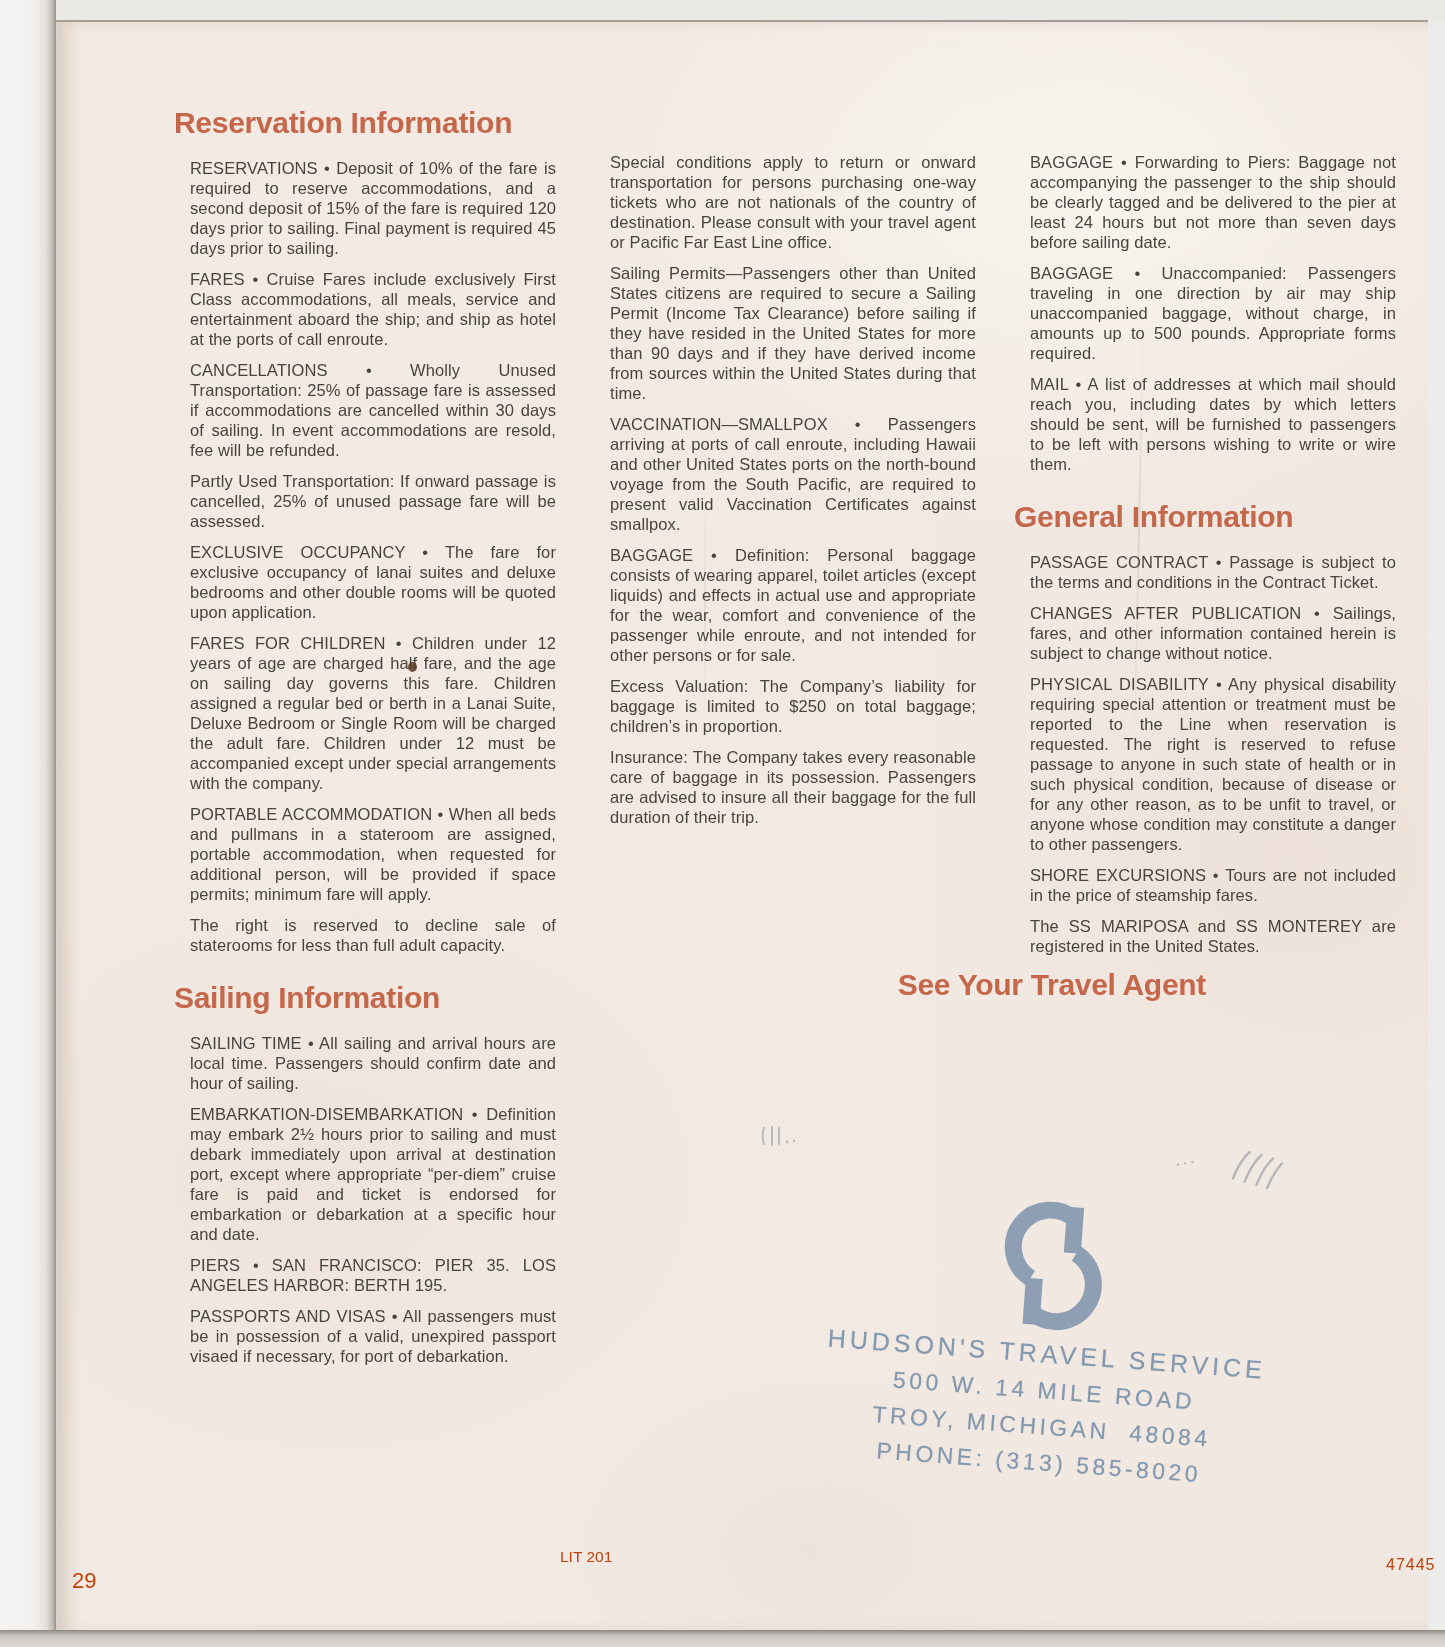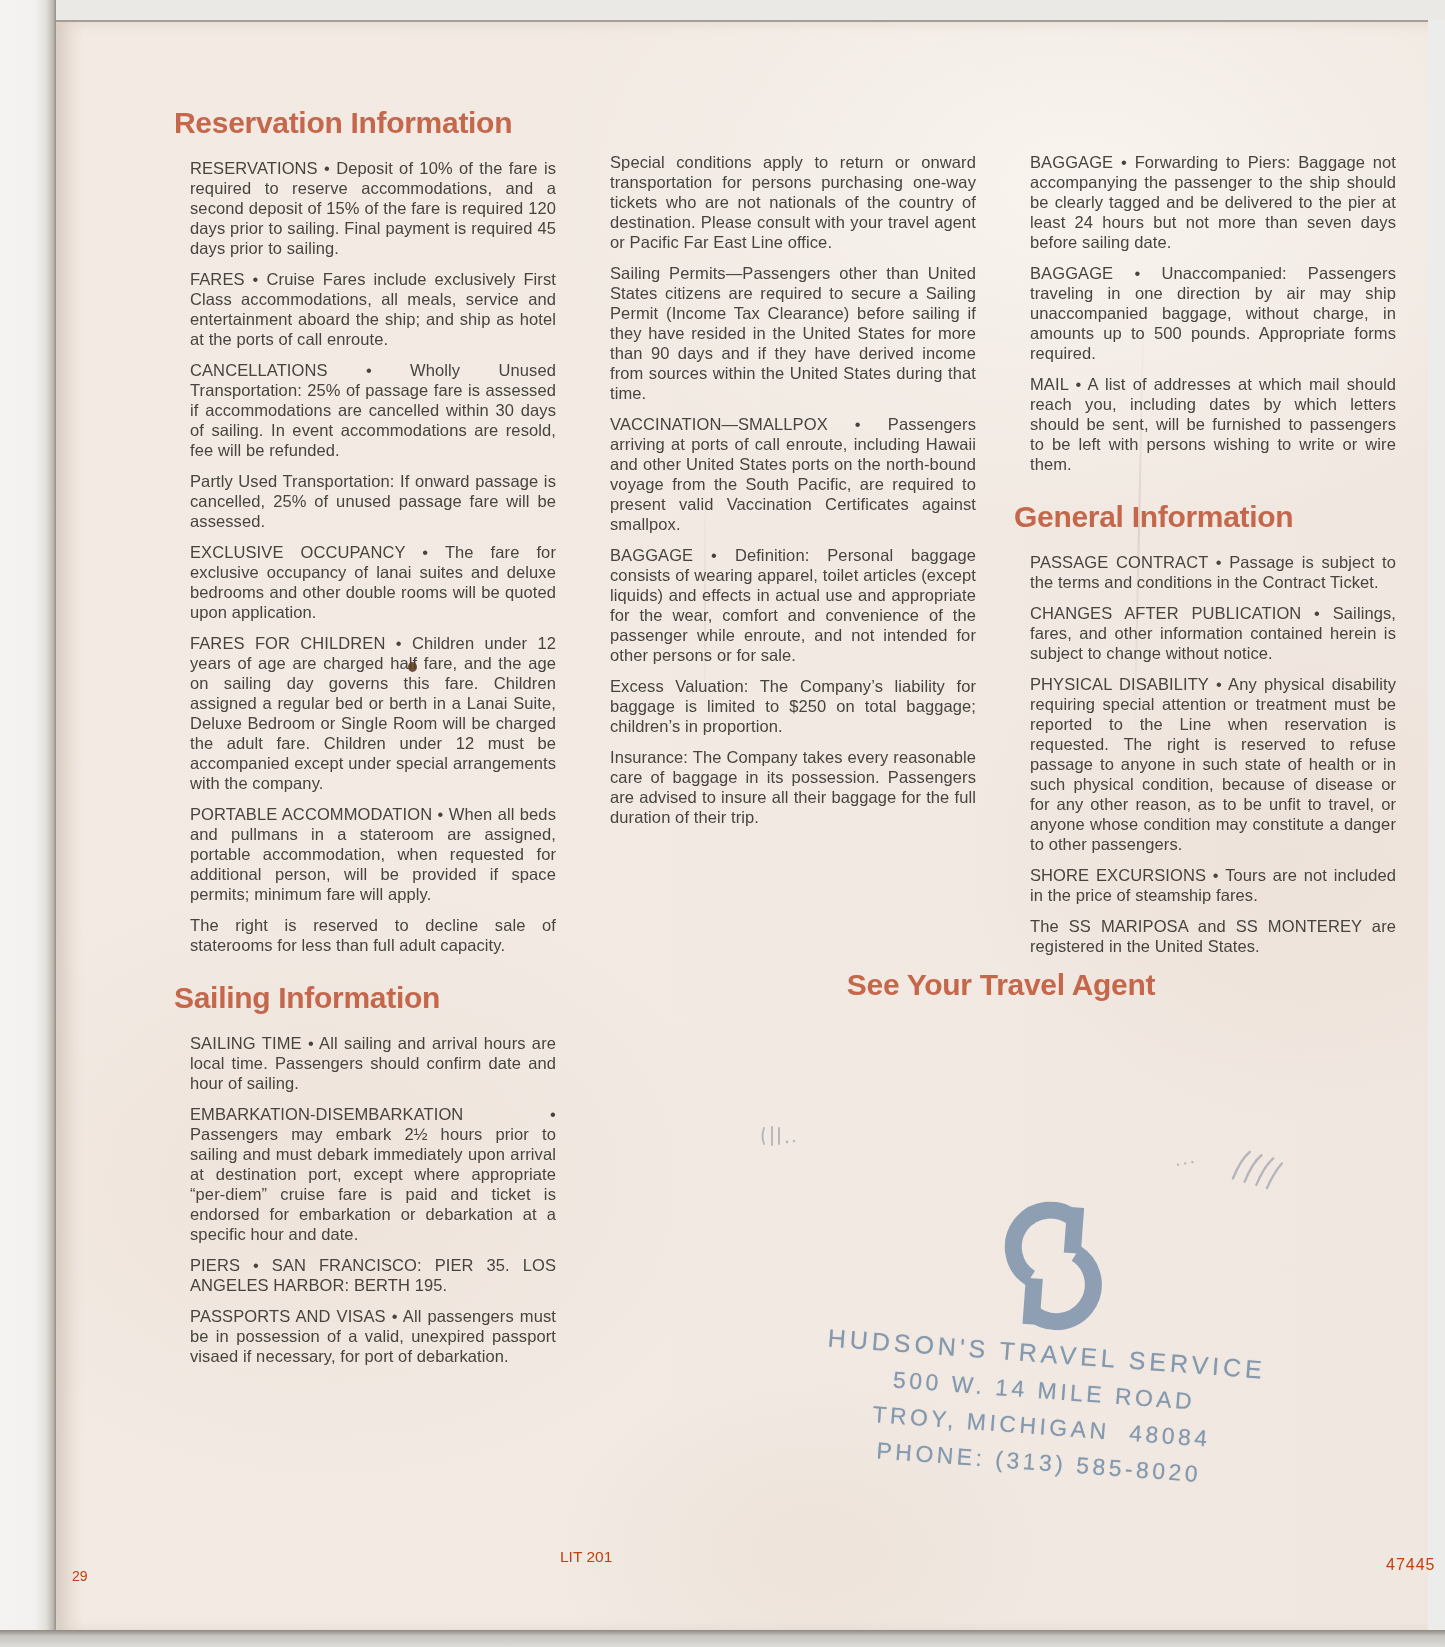--- a/index.html
+++ b/index.html
@@ -30,25 +30,25 @@
   .crease.c2{left:648px;top:470px;height:220px;opacity:.6;}
   
   .col{position:absolute;width:382px;color:#47443f;font-size:16.5px;line-height:20px;}
   .col p{margin:0 0 11px 16px;text-align:justify;letter-spacing:.1px;}
   .col1{left:118px;top:84px;}
   .col2{left:538px;top:130px;}
   .col3{left:958px;top:130px;}
   h2.sec{font-size:30px;line-height:34px;font-weight:bold;color:#c5674b;
     letter-spacing:-.3px;margin:0 0 18px 0;}
   h2.sec.mt{margin-top:26px;}
-  .see-agent{position:absolute;left:740px;top:946px;width:410px;text-align:center;
+  .see-agent{position:absolute;left:740px;top:946px;width:410px;text-align:right;
     font-size:30px;font-weight:bold;color:#c5674b;letter-spacing:-.3px;}
   
   .footer-item{position:absolute;color:#c2410c;}
-  .pageno{left:72px;top:1568px;font-size:14px;}
+  .pageno{left:72px;top:1568px;font-size:22px;}
   .litcode{left:560px;top:1548px;font-size:15.5px;}
   .serial{left:1386px;top:1556px;font-size:16px;letter-spacing:1px;}
   
   .stamp{position:absolute;left:752px;top:1180px;width:500px;
     transform:rotate(4.2deg);transform-origin:50% 0;color:#7990a9;}
   .stamp svg{display:block;margin:0 auto 10px auto;opacity:.82;}
   .stamp-line{text-align:center;white-space:pre;font-size:23px;letter-spacing:3.5px;
     margin-bottom:9px;opacity:.9;text-shadow:0 0 1px rgba(121,144,169,.55);}
   .stamp-line.first{font-size:25px;letter-spacing:4px;}
   
@@ -74,21 +74,21 @@
     <p>RESERVATIONS • Deposit of 10% of the fare is required to reserve accommodations, and a second deposit of 15% of the fare is required 120 days prior to sailing. Final payment is required 45 days prior to sailing.</p>
     <p>FARES • Cruise Fares include exclusively First Class accommodations, all meals, service and entertainment aboard the ship; and ship as hotel at the ports of call enroute.</p>
     <p>CANCELLATIONS • Wholly Unused Transportation: 25% of passage fare is assessed if accommodations are cancelled within 30 days of sailing. In event accommodations are resold, fee will be refunded.</p>
     <p>Partly Used Transportation: If onward passage is cancelled, 25% of unused passage fare will be assessed.</p>
     <p>EXCLUSIVE OCCUPANCY • The fare for exclusive occupancy of lanai suites and deluxe bedrooms and other double rooms will be quoted upon application.</p>
     <p>FARES FOR CHILDREN • Children under 12 years of age are charged half fare, and the age on sailing day governs this fare. Children assigned a regular bed or berth in a Lanai Suite, Deluxe Bedroom or Single Room will be charged the adult fare. Children under 12 must be accompanied except under special arrangements with the company.</p>
     <p>PORTABLE ACCOMMODATION • When all beds and pullmans in a stateroom are assigned, portable accommodation, when requested for additional person, will be provided if space permits; minimum fare will apply.</p>
     <p>The right is reserved to decline sale of staterooms for less than full adult capacity.</p>
     <h2 class="sec mt">Sailing Information</h2>
     <p>SAILING TIME • All sailing and arrival hours are local time. Passengers should confirm date and hour of sailing.</p>
-    <p>EMBARKATION-DISEMBARKATION • Passengers may embark 2½ hours prior to sailing and must debark immediately upon arrival at destination port, except where appropriate “per-diem” cruise fare is paid and ticket is endorsed for embarkation or debarkation at a specific hour and date.</p>
+    <p>EMBARKATION-DISEMBARKATION • Definition may embark 2½ hours prior to sailing and must debark immediately upon arrival at destination port, except where appropriate “per-diem” cruise fare is paid and ticket is endorsed for embarkation or debarkation at a specific hour and date.</p>
     <p>PIERS • SAN FRANCISCO: PIER 35. LOS ANGELES HARBOR: BERTH 195.</p>
     <p>PASSPORTS AND VISAS • All passengers must be in possession of a valid, unexpired passport visaed if necessary, for port of debarkation.</p>
   </div>
 
   <div class="col col2">
     <p>Special conditions apply to return or onward transportation for persons purchasing one-way tickets who are not nationals of the country of destination. Please consult with your travel agent or Pacific Far East Line office.</p>
     <p>Sailing Permits—Passengers other than United States citizens are required to secure a Sailing Permit (Income Tax Clearance) before sailing if they have resided in the United States for more than 90 days and if they have derived income from sources within the United States during that time.</p>
     <p>VACCINATION—SMALLPOX • Passengers arriving at ports of call enroute, including Hawaii and other United States ports on the north-bound voyage from the South Pacific, are required to present valid Vaccination Certificates against smallpox.</p>
     <p>BAGGAGE • Definition: Personal baggage consists of wearing apparel, toilet articles (except liquids) and effects in actual use and appropriate for the wear, comfort and convenience of the passenger while enroute, and not intended for other persons or for sale.</p>
     <p>Excess Valuation: The Company’s liability for baggage is limited to $250 on total baggage; children’s in proportion.</p>

